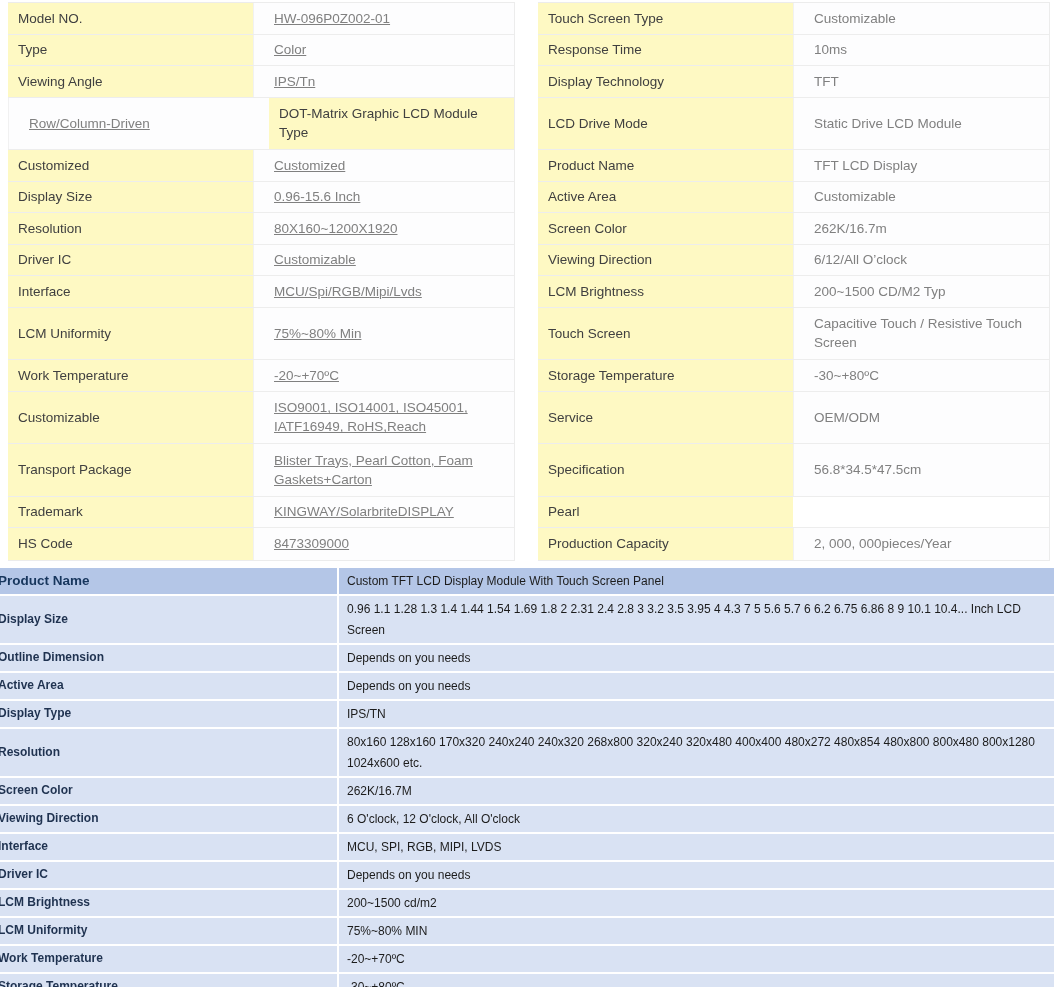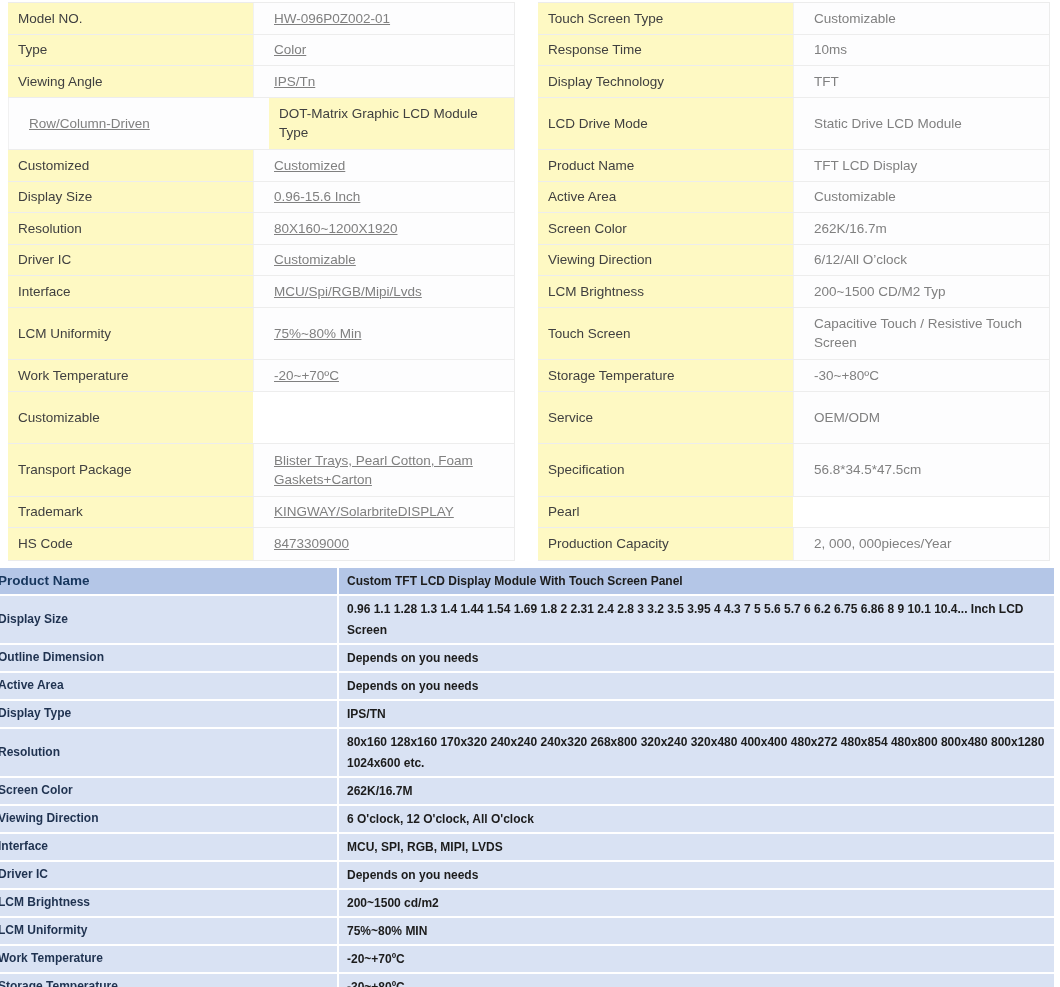--- a/index.html
+++ b/index.html
@@ -20,21 +20,21 @@
   .spec-value{background:#fdfdfe;color:#808080;border-left:1px solid #f1f1f1;padding-left:20px;padding-right:8px;}
   .left  .spec-label{width:245px;}
   .left  .spec-value{width:261px;text-decoration:underline;}
   .right .spec-label{width:255px;text-align:center;}
   .right .spec-value{width:256px;}
   
   .bottom-table{margin-top:7px;margin-left:-4px;width:1058px;}
   .bt-row{display:flex;background:#d9e2f3;border-bottom:2px solid #ffffff;min-height:27px;box-sizing:border-box;}
   .bt-row.double{min-height:49px;}
   .bt-row.header{background:#b4c6e7;}
-  .bt-cell{display:flex;align-items:center;box-sizing:border-box;color:#1c1c1c;font-size:12px;line-height:21px;padding-top:2px;padding-bottom:2px;font-weight:bold;}
+  .bt-cell{display:flex;align-items:center;box-sizing:border-box;color:#1c1c1c;font-size:12px;line-height:21px;padding-top:2px;padding-bottom:2px;}
   .bt-label{width:341px;font-weight:bold;color:#1f3250;padding-left:2px;padding-right:6px;}
   .bt-value{width:717px;border-left:2px solid #ffffff;padding-left:8px;padding-right:6px;display:block;padding-top:3px;}
   .header .bt-label{font-size:13.5px;color:#17365d;}
 </style>
 </head>
 <body>
 
 <div class="top-section">
 
   <div class="spec-table left">
@@ -77,20 +77,21 @@
     <div class="spec-row tall">
         <div class="spec-cell spec-label">LCM Uniformity</div>
         <div class="spec-cell spec-value">75%~80% Min</div>
       </div>
     <div class="spec-row">
         <div class="spec-cell spec-label">Work Temperature</div>
         <div class="spec-cell spec-value">-20~+70ºC</div>
       </div>
     <div class="spec-row tall">
         <div class="spec-cell spec-label">Customizable</div>
+        <div class="spec-cell spec-value">ISO9001, ISO14001, ISO45001, IATF16949, RoHS,Reach</div>
       </div>
     <div class="spec-row tall">
         <div class="spec-cell spec-label">Transport Package</div>
         <div class="spec-cell spec-value">Blister Trays, Pearl Cotton, Foam Gaskets+Carton</div>
       </div>
     <div class="spec-row">
         <div class="spec-cell spec-label">Trademark</div>
         <div class="spec-cell spec-value">KINGWAY/SolarbriteDISPLAY</div>
       </div>
     <div class="spec-row">

